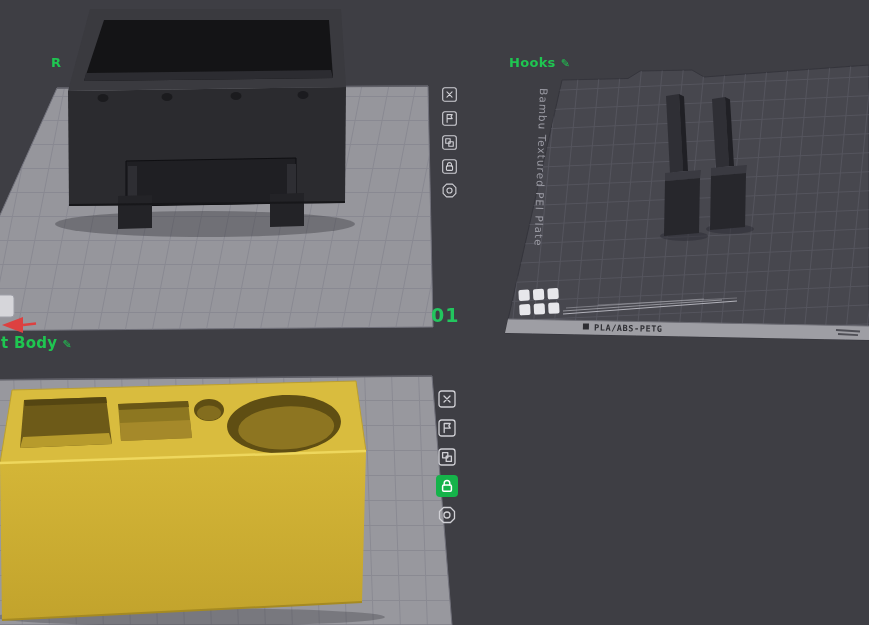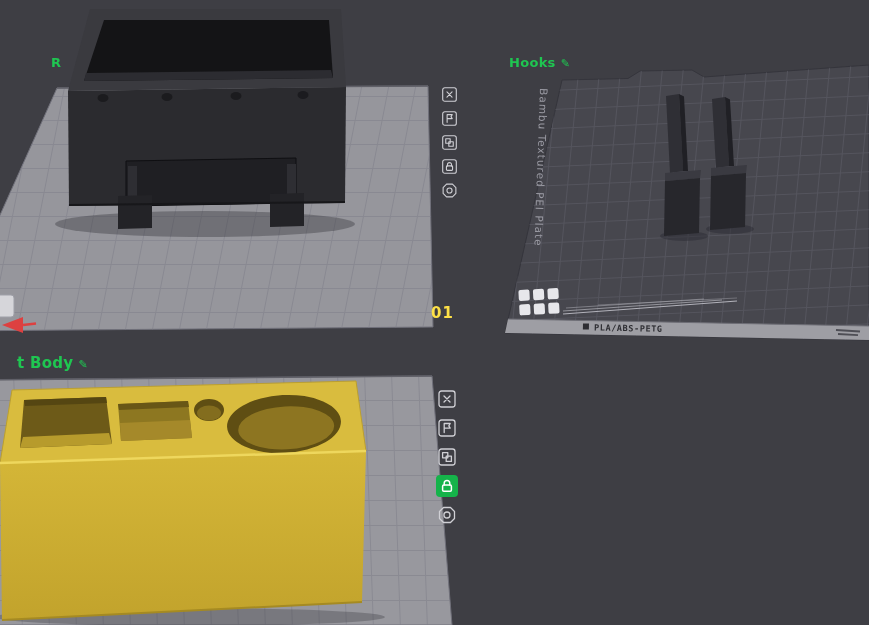--- a/index.html
+++ b/index.html
@@ -12,21 +12,21 @@
   .scene { position:absolute; left:0; top:0; }
 
   .plate-label {
     position:absolute; color:#1fc551; font-weight:700; font-size:13px;
     letter-spacing:.3px; white-space:nowrap; cursor:pointer; line-height:1.1;
   }
   .plate-label.lg { font-size:15px; }
   .pencil { font-size:11px; margin-left:5px; }
 
   .plate-number {
-    position:absolute; color:#fde047; font-weight:700; font-size:15px;
+    position:absolute; color:#22c55e; font-weight:700; font-size:19px;
     letter-spacing:1px; cursor:pointer;
   }
 
   .toolbar { position:absolute; display:flex; flex-direction:column; gap:5px; }
   .toolbar.lg { gap:7px; }
   .tbtn {
     width:19px; height:19px; background:transparent; border:none; padding:1px;
     cursor:pointer; display:block;
   }
   .toolbar.lg .tbtn { width:22px; height:22px; }
@@ -194,21 +194,21 @@
   </svg>
 
   <div class="plate-label" style="left:51px; top:56px;">
     <span>R</span>
   </div>
 
   <div class="plate-label" style="left:509px; top:56px;">
     <span>Hooks</span><span class="pencil">✎</span>
   </div>
 
-  <div class="plate-label lg" style="left:1px; top:355px;margin-left:16px;">
+  <div class="plate-label lg" style="left:1px; top:335px;">
     <span>t Body</span><span class="pencil">✎</span>
   </div>
 
   <div class="plate-number" style="left:431px; top:304px;">01</div>
 
   <div class="toolbar" style="left:440px; top:85px;">
     <button class="tbtn">
         <svg viewBox="0 0 20 20">
           <use href="#sym-close"></use>
         </svg>

